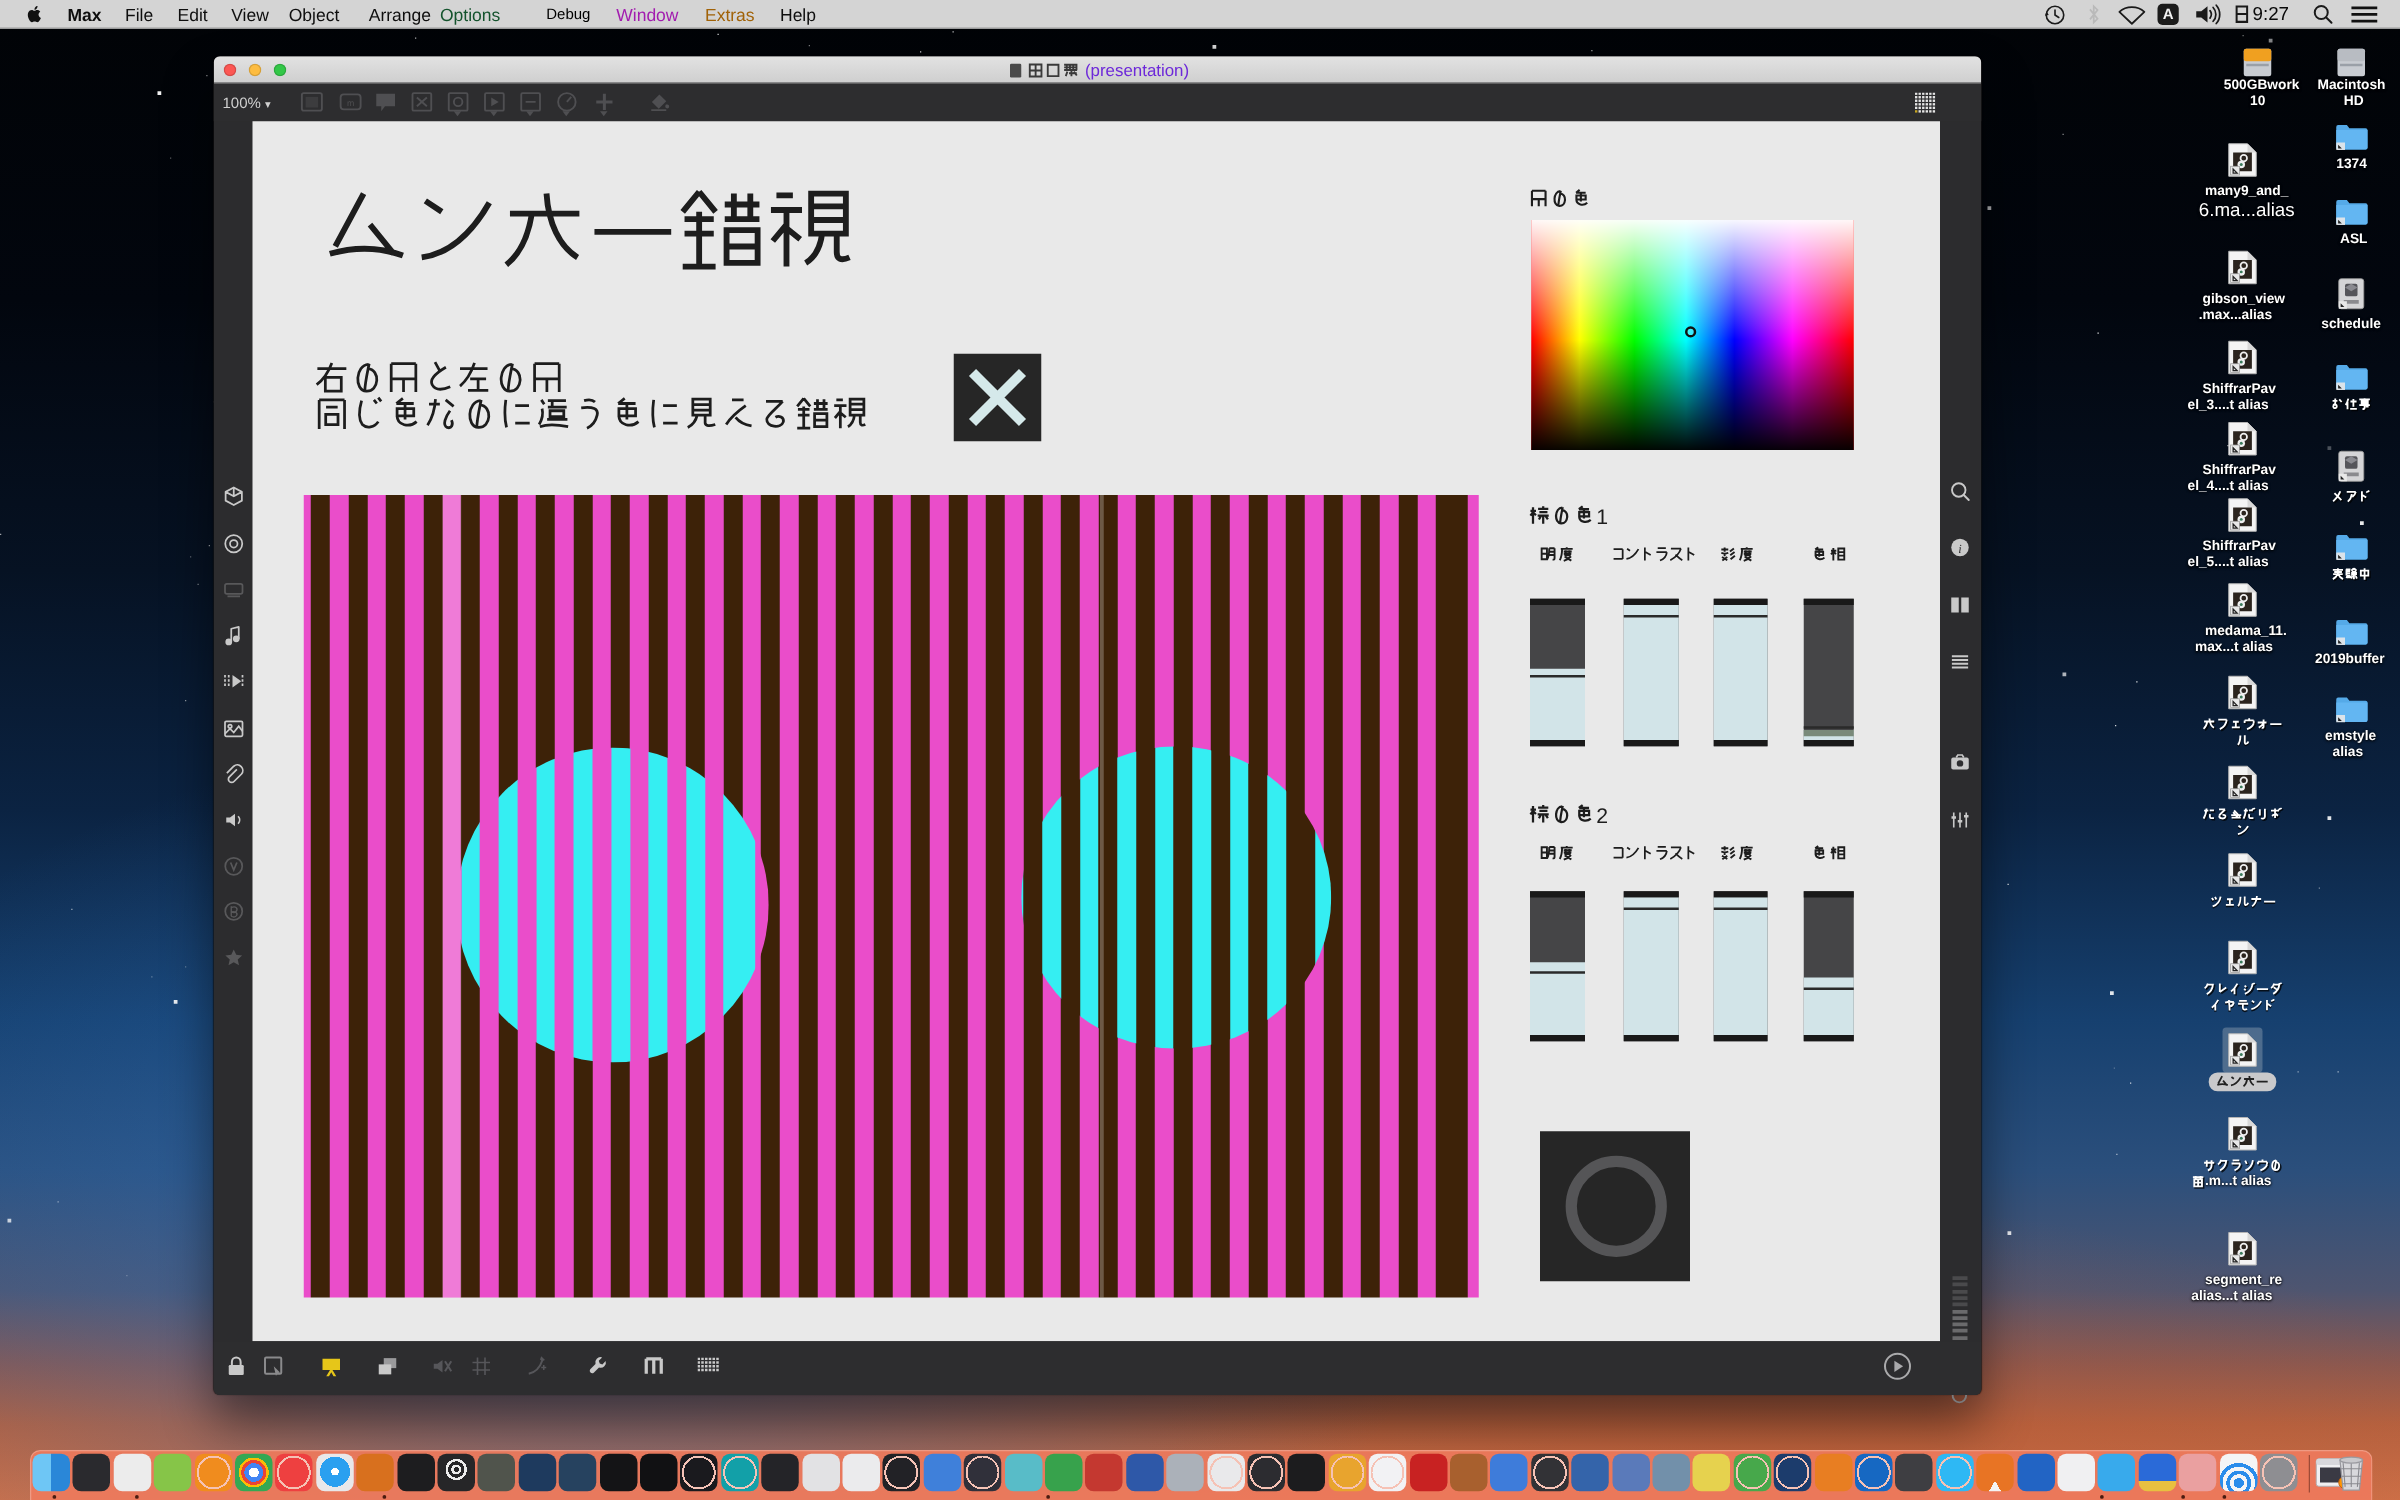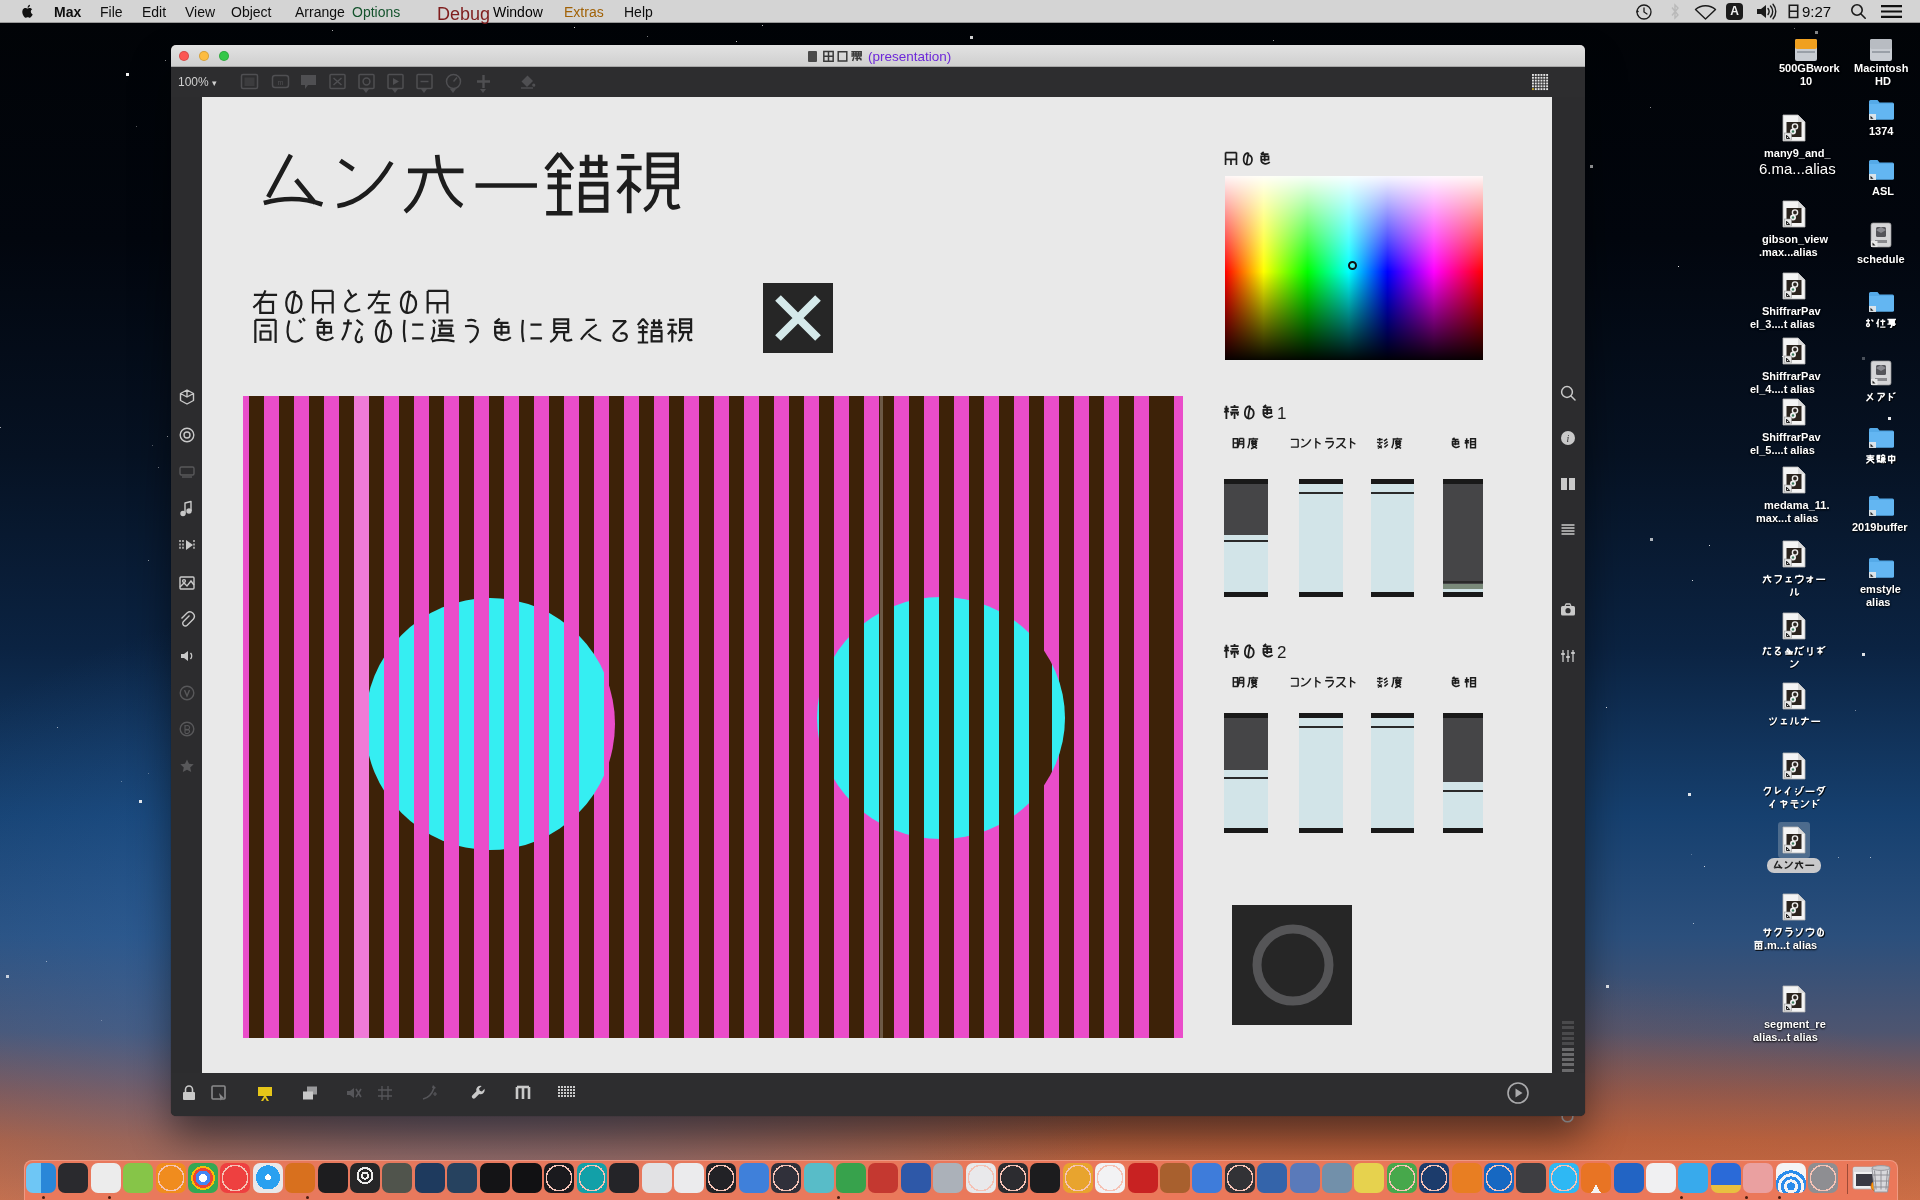--- a/index.html
+++ b/index.html
@@ -14,22 +14,22 @@
     <path fill="#111" d="M10.8 7.7c0-1.6 1.3-2.4 1.4-2.4-.8-1.1-1.9-1.2-2.3-1.3-1-.1-1.9.6-2.4.6-.5 0-1.3-.6-2.1-.6-1.1 0-2.1.6-2.6 1.6-1.1 2-.3 4.9.8 6.5.5.8 1.2 1.7 2 1.6.8 0 1.1-.5 2.1-.5s1.3.5 2.1.5c.9 0 1.4-.8 2-1.6.6-.9.9-1.8.9-1.8s-1.7-.7-1.9-2.6z"></path>
     <path fill="#111" d="M9.4 2.8c.4-.5.7-1.3.6-2-.6 0-1.4.4-1.8 1-.4.5-.7 1.3-.6 2 .7 0 1.4-.4 1.8-1z"></path>
   </svg>
 <div class="abs" style="left:54px;top:4px;font-weight:bold;font-size:14px;color:#0e0e0e">Max</div>
 <div class="abs" style="left:100px;top:4px;font-size:14px;color:#0e0e0e">File</div>
 <div class="abs" style="left:142px;top:4px;font-size:14px;color:#0e0e0e">Edit</div>
 <div class="abs" style="left:185px;top:4px;font-size:14px;color:#0e0e0e">View</div>
 <div class="abs" style="left:231px;top:4px;font-size:14px;color:#0e0e0e">Object</div>
 <div class="abs" style="left:295px;top:4px;font-size:14px;color:#0e0e0e">Arrange</div>
 <div class="abs" style="left:352px;top:4px;font-size:14px;color:#14532d">Options</div>
-<div class="abs" style="left:437px;top:4px;font-size:18px;color:#7f1d1d">Debug</div>
-<div class="abs" style="left:493px;top:4px;font-size:14px;color:#000000">Window</div>
+<div class="abs" style="left:437px;top:4px;font-size:12px;color:#000000">Debug</div>
+<div class="abs" style="left:493px;top:4px;font-size:14px;color:#a21caf">Window</div>
 <div class="abs" style="left:564px;top:4px;font-size:14px;color:#a16207">Extras</div>
 <div class="abs" style="left:624px;top:4px;font-size:14px;color:#0e0e0e">Help</div>
 <svg class="abs" style="left:1634px;top:3px" width="19" height="18" viewBox="0 0 19 18" fill="none" stroke="#1a1a1a" stroke-width="1.3">
     <circle cx="10" cy="9" r="7"></circle>
     <path d="M10 5v4l3 2" stroke-linecap="round"></path>
     <path d="M3.2 6 2 9.5 5 9" fill="#1a1a1a" stroke="none"></path>
   </svg>
 <svg class="abs" style="left:1669px;top:3px" width="12" height="17" viewBox="0 0 12 17" fill="none" stroke="#b9b9b9" stroke-width="1.4">
     <path d="M3 4.5 9 12 6 15V2l3 3L3 12.5"></path>
   </svg>

